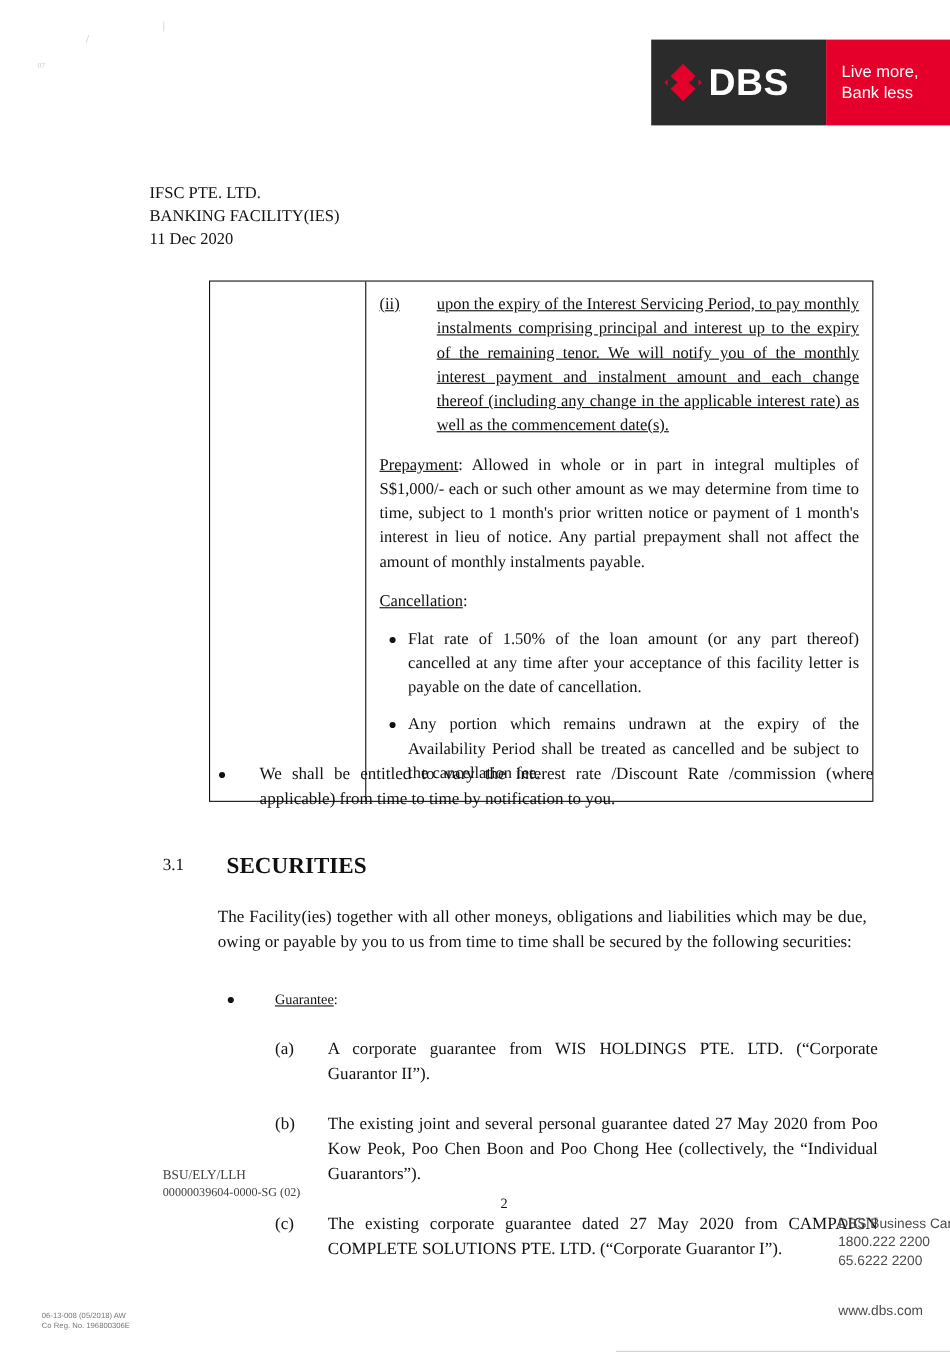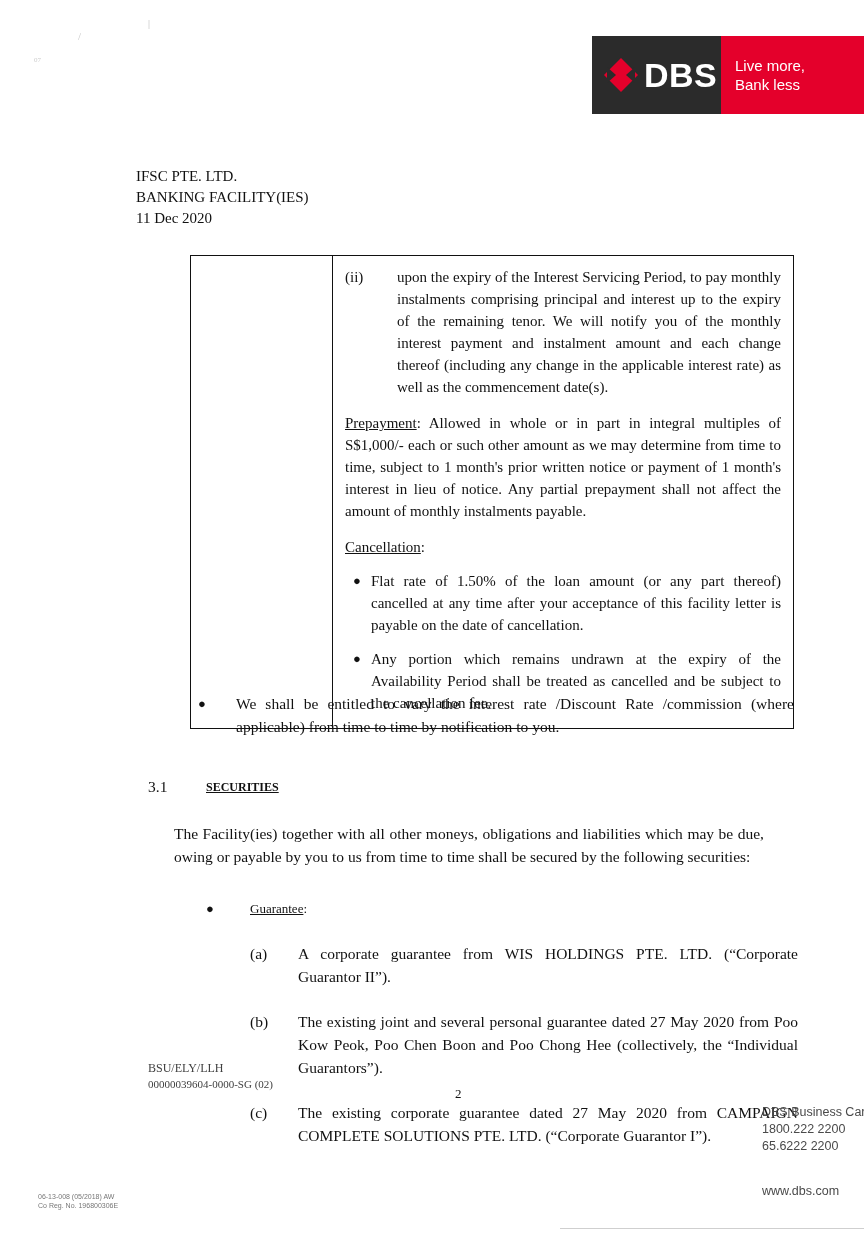--- a/index.html
+++ b/index.html
@@ -22,21 +22,21 @@
     position: absolute;
     top: 36px;
     left: 592px;
     width: 290px;
     height: 78px;
     display: flex;
     align-items: stretch;
   }
   .logo-left {
     background: #2b2b2b;
-    width: 129px;
+    width: 159px;
     display: flex;
     align-items: center;
     padding-left: 14px;
     box-sizing: border-box;
   }
   .logo-mark {
     width: 30px;
     height: 30px;
     position: relative;
     margin-right: 8px;
@@ -115,20 +115,21 @@
     box-sizing: border-box;
   }
   .box-col-2 {
     flex: 1;
     padding: 10px 12px 14px 12px;
     box-sizing: border-box;
   }
   .clause-row {
     display: flex;
     align-items: flex-start;
+    text-decoration: underline;
   }
   .clause-num {
     width: 52px;
     flex: none;
     font-size: 15px;
     line-height: 22px;
   }
   .clause-body {
     flex: 1;
     font-size: 15px;
@@ -197,28 +198,27 @@
     align-items: flex-start;
     margin-top: 38px;
   }
   .section-num {
     width: 58px;
     flex: none;
     font-size: 15.5px;
     line-height: 22px;
   }
   .section-title {
-    font-size: 12px;
+    font-size: 21px;
     font-weight: bold;
-    text-decoration: underline;
     line-height: 22px;
   }
   .section-intro {
     margin-top: 24px;
-    margin-left: 26px;
+    margin-left: 50px;
     font-size: 15.5px;
     line-height: 23px;
     width: 590px;
     text-align: justify;
   }
   .guarantee-bullet {
     margin-top: 30px;
     margin-left: 58px;
     display: flex;
     align-items: flex-start;

